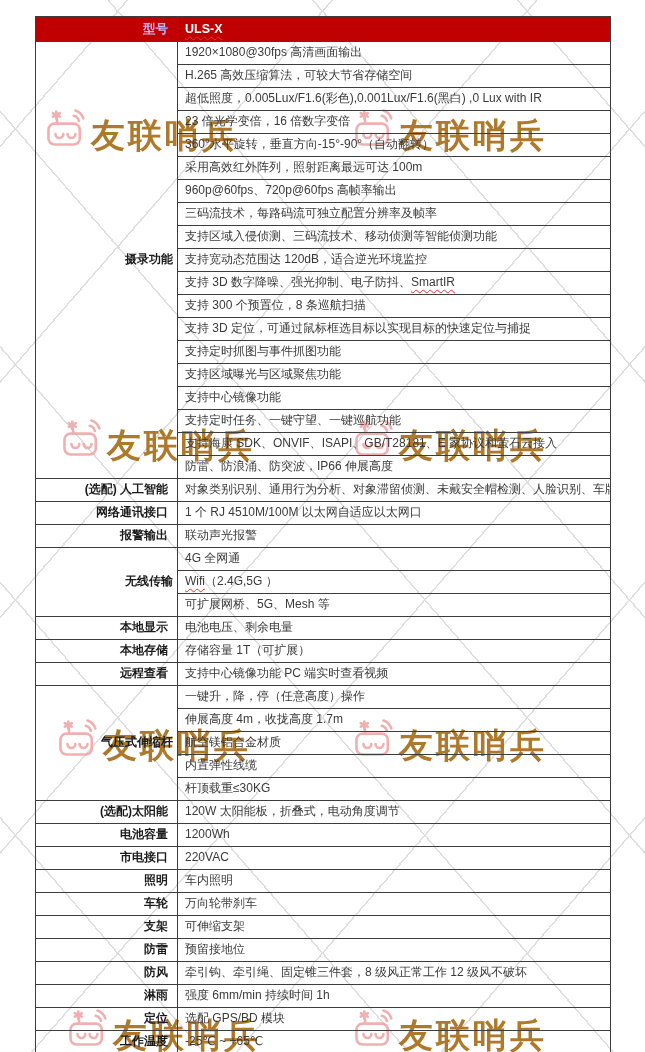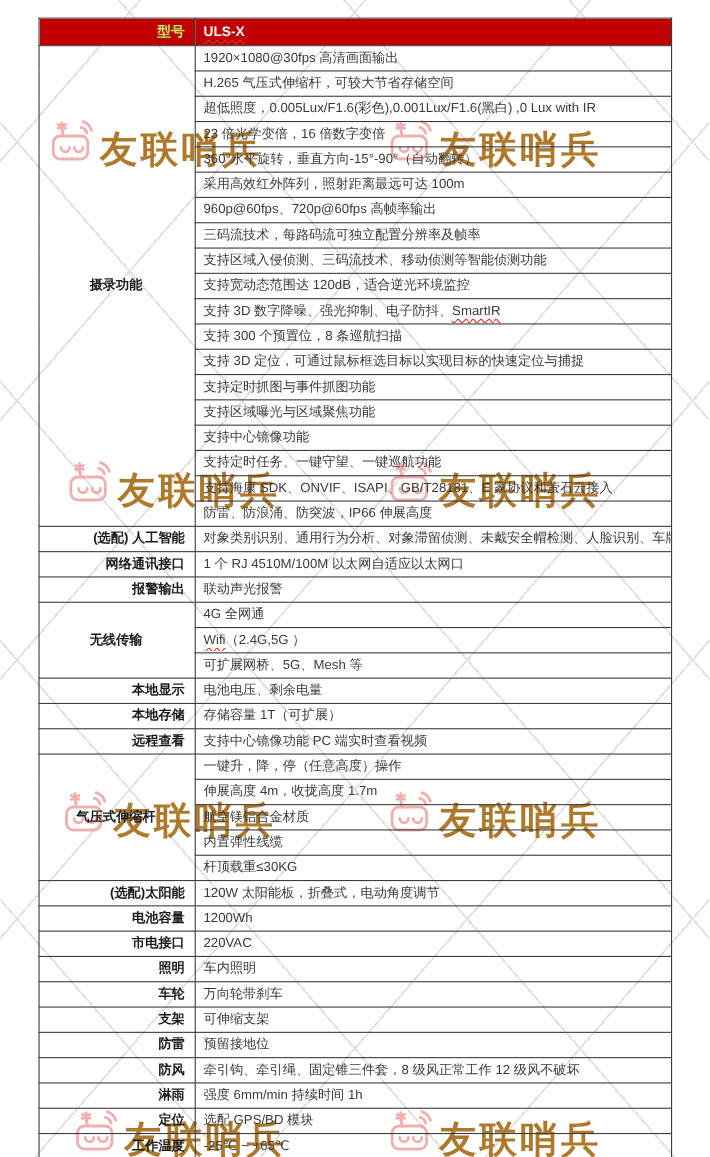--- a/index.html
+++ b/index.html
@@ -25,24 +25,24 @@
   .table-wrap{position:absolute;left:35px;top:16px;width:575px;z-index:1;}
   table{border-collapse:collapse;width:575px;table-layout:fixed;}
   td{
     border:1px solid #3d3d3d;height:20px;font-size:12px;line-height:1.15;
     white-space:nowrap;overflow:hidden;background:transparent;vertical-align:middle;
     padding-top:1px;padding-bottom:1px;
   }
   td.label-cell{
     font-weight:bold;color:#1a1a1a;text-align:right;padding-right:9px;padding-left:2px;
   }
-  td.label-cell.multi{text-align:center;padding-right:4px;}
+  td.label-cell.multi{text-align:right;padding-right:4px;}
   td.value-cell{color:#3a3a3a;text-align:left;padding-left:7px;padding-right:2px;}
   tr.header-row td{height:22px;background:#c00000;border-color:#3d3d3d;}
-  tr.header-row td.label-cell{color:#bef264;font-size:12.5px;}
+  tr.header-row td.label-cell{color:#c4b5fd;font-size:12.5px;}
   tr.header-row td.value-cell{color:#ffffff;font-weight:bold;font-size:12.5px;}
   .squiggle{
     text-decoration-line:underline;
     text-decoration-style:wavy;
     text-decoration-color:#e63030;
     text-decoration-thickness:1px;
     text-underline-offset:3px;
   }
 </style>
 </head>
@@ -167,21 +167,21 @@
     <tbody id="spec-tbody">
         <tr class="header-row">
           <td class="label-cell">型号</td>
           <td class="value-cell"><span class="squiggle">ULS-X</span></td>
         </tr>
         <tr>
           <td class="label-cell multi" rowspan="19">摄录功能</td>
           <td class="value-cell">1920×1080@30fps 高清画面输出</td>
         </tr>
         <tr>
-          <td class="value-cell">H.265 气压式伸缩杆，可较大节省存储空间</td>
+          <td class="value-cell">H.265 高效压缩算法，可较大节省存储空间</td>
         </tr>
         <tr>
           <td class="value-cell">超低照度，0.005Lux/F1.6(彩色),0.001Lux/F1.6(黑白) ,0 Lux with IR</td>
         </tr>
         <tr>
           <td class="value-cell">23 倍光学变倍，16 倍数字变倍</td>
         </tr>
         <tr>
           <td class="value-cell">360°水平旋转，垂直方向-15°-90°（自动翻转）</td>
         </tr>

